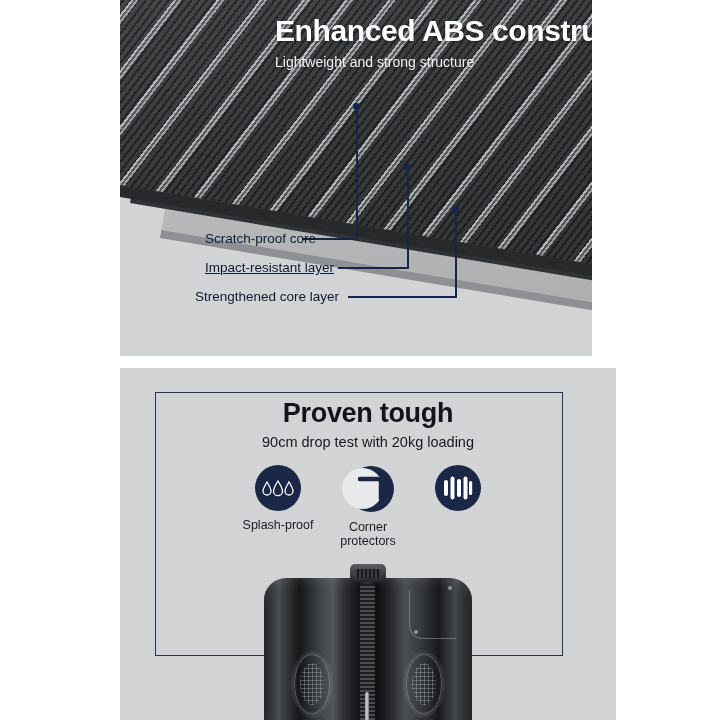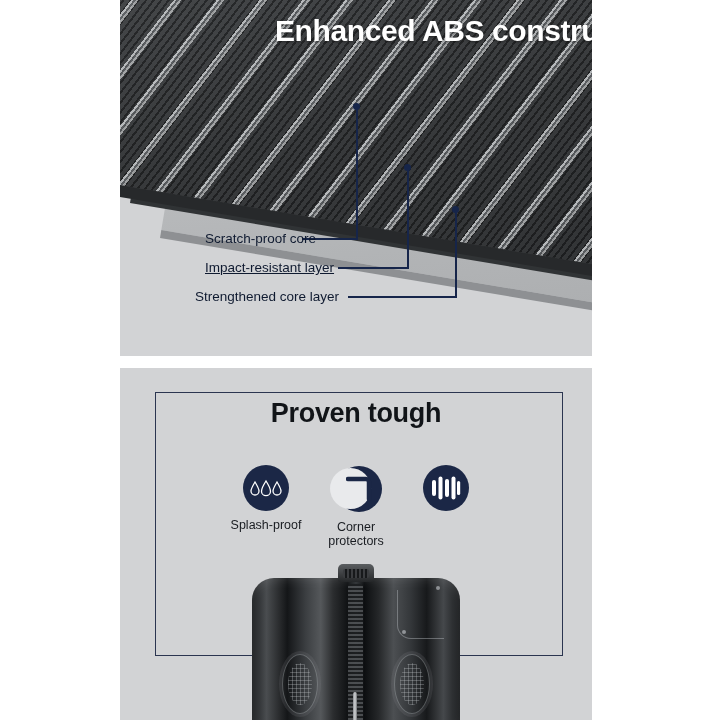--- a/index.html
+++ b/index.html
@@ -79,21 +79,21 @@
   .lead-h{height:1.6px;}
   .lead-v{width:1.6px;}
   .dot{
     position:absolute;width:7px;height:7px;border-radius:50%;
     background:#16254a;
   }
 
   
   .panel2{
     position:absolute;left:120px;top:368px;width:472px;height:352px;
-    background:#d2d3d5;overflow:hidden;
+    background:#d2d3d5;overflow:hidden;padding-left:24px;
   }
   .frame{
     position:absolute;left:35px;top:24px;width:406px;height:262px;
     border:1.6px solid #2b3category;
   }
   .frame{border:1.6px solid #2b3550;}
   .p2-title{
     position:absolute;left:0;right:0;top:30px;text-align:center;
     font-size:27px;font-weight:bold;color:#111418;letter-spacing:-0.3px;
   }
@@ -191,20 +191,21 @@
   <div class="panel1">
 
     <div class="slab-bot"></div>
     <div class="slab-mid"></div>
     <div class="slab-top">
       <div class="slab-top-tex"></div>
     </div>
     <div class="slab-top-edge"></div>
 
     <div class="p1-title">Enhanced ABS construction</div>
+    <div class="p1-sub">Lightweight and strong structure</div>
 
     <div class="dot" style="left:233px;top:103px;"></div>
     <div class="lead lead-v" style="left:236px;top:107px;height:131px;"></div>
     <div class="lead lead-h" style="left:182px;top:238px;width:56px;"></div>
     <div class="callout-label" style="left:85px;top:231px;">Scratch-proof core</div>
 
     <div class="dot" style="left:284px;top:164px;"></div>
     <div class="lead lead-v" style="left:287px;top:168px;height:99px;"></div>
     <div class="lead lead-h" style="left:218px;top:267px;width:71px;"></div>
     <div class="callout-label" style="left:85px;top:260px;text-decoration:underline;">Impact-resistant layer</div>
@@ -213,20 +214,21 @@
     <div class="lead lead-v" style="left:335px;top:210px;height:86px;"></div>
     <div class="lead lead-h" style="left:228px;top:296px;width:109px;"></div>
     <div class="callout-label" style="left:75px;top:289px;">Strengthened core layer</div>
   </div>
 
   <div class="panel2">
 
     <div class="frame"></div>
 
     <div class="p2-title">Proven tough</div>
+    <div class="p2-sub">90cm drop test with 20kg loading</div>
 
     <div class="features">
 
       <div class="feat">
         <div class="circ">
           <svg width="34" height="18" viewBox="0 0 34 18">
             <path d="M6 3 C3 8 2 10 2 12 a4 4 0 0 0 8 0 c0-2-1-4-4-9z" fill="none" stroke="#fff" stroke-width="1.3"></path>
             <path d="M17 2 C13.5 7.5 12.5 10 12.5 12.2 a4.5 4.5 0 0 0 9 0 C21.5 10 20.5 7.5 17 2z" fill="none" stroke="#fff" stroke-width="1.3"></path>
             <path d="M28 3 C25 8 24 10 24 12 a4 4 0 0 0 8 0 c0-2-1-4-4-9z" fill="none" stroke="#fff" stroke-width="1.3"></path>
           </svg>

